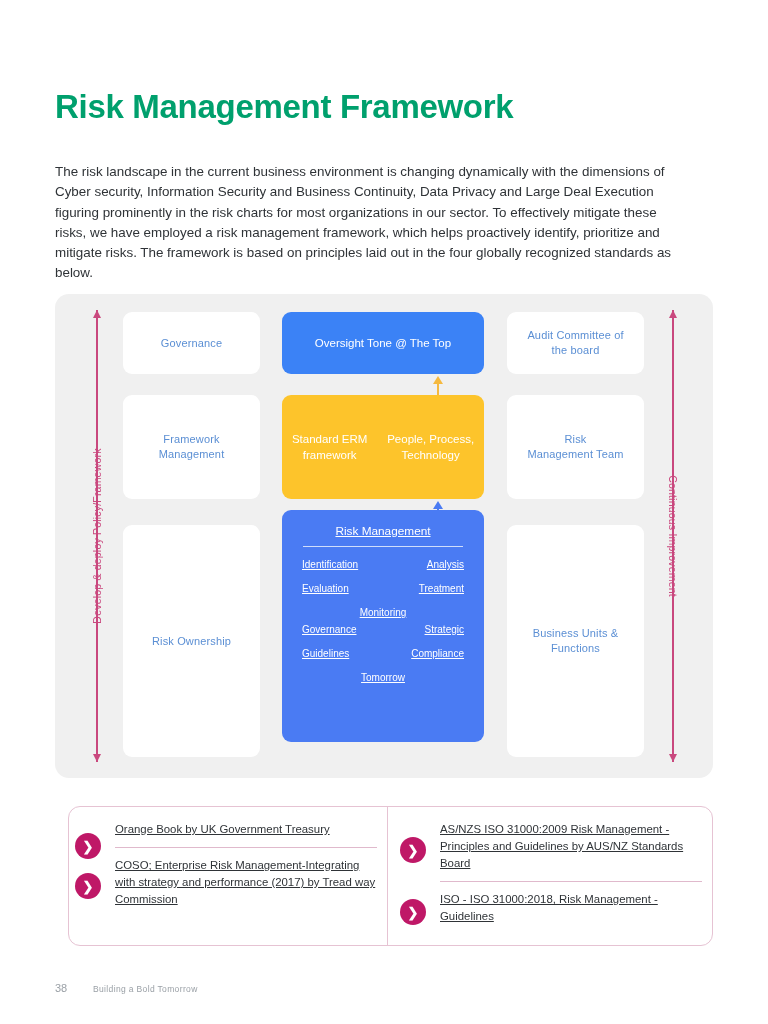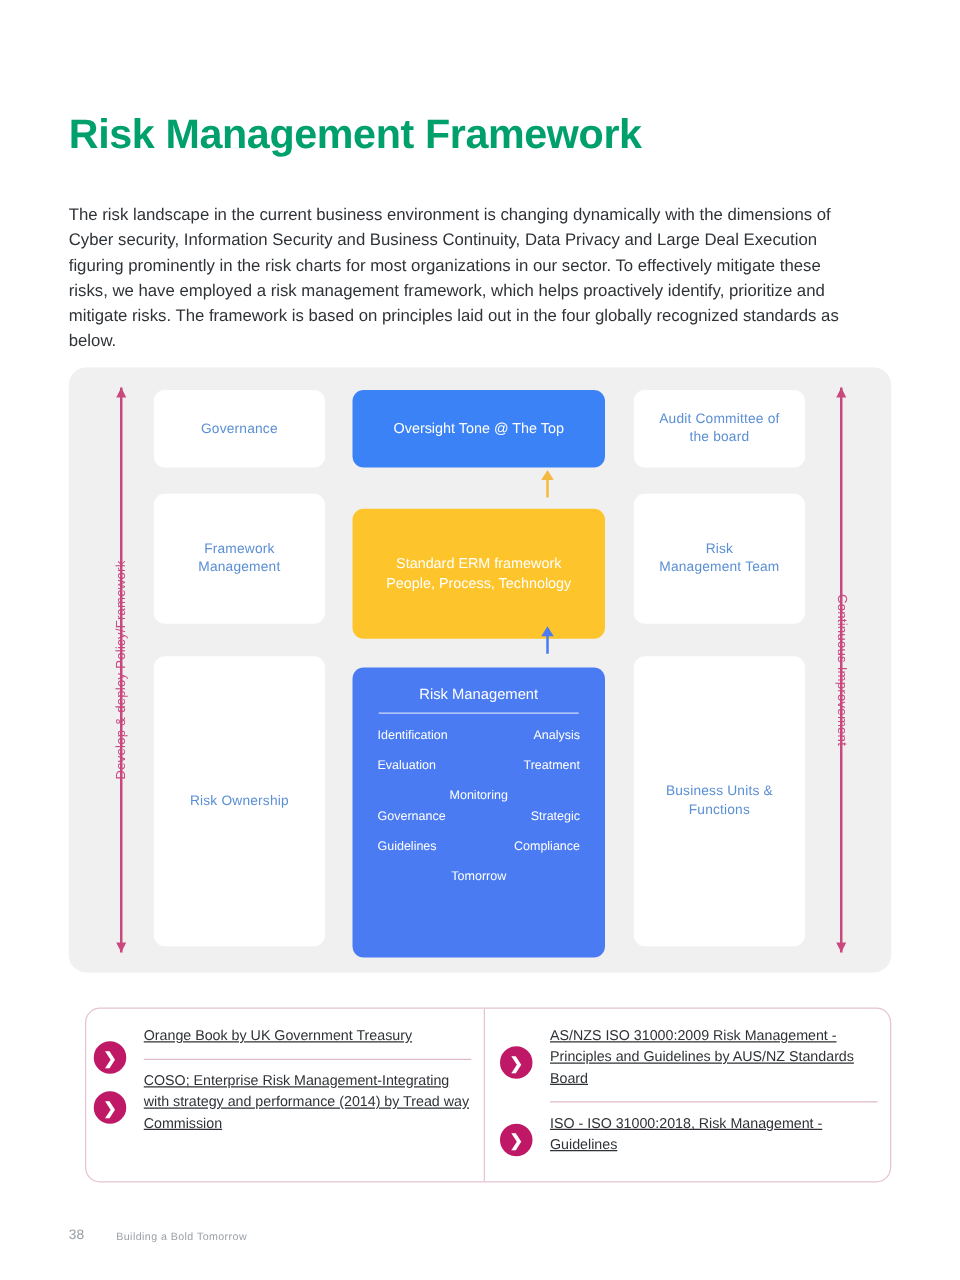--- a/index.html
+++ b/index.html
@@ -156,31 +156,31 @@
 Management</div>
     <div class="card white" style="left:68px;  top:231px; width:137px; height:232px;">Risk Ownership</div>
 
     <div class="card green" style="left:227px; top:18px;  width:202px; height:62px;">Oversight Tone @ The Top</div>
 
     <div class="conn orange" style="left:376px; top:82px; height:22px;">
       <div class="tip"></div>
         <div class="stem"></div>
     </div>
 
-    <div class="card orange" style="left:227px; top:113px; width:202px; height:104px; flex-direction:column;">
+    <div class="card orange" style="left:227px; top:101px; width:202px; height:104px; flex-direction:row;">
       <div>Standard ERM framework</div>
       <div>People, Process, Technology</div>
     </div>
 
     <div class="conn blue" style="left:376px; top:207px; height:22px;">
       <div class="tip"></div>
         <div class="stem"></div>
     </div>
 
-    <div class="card blue" style="left:227px; top:240px; width:202px; height:232px; align-items:flex-start;">
+    <div class="card blue" style="left:227px; top:216px; width:202px; height:232px; align-items:flex-start;text-decoration:underline;">
       <div class="blue-inner">
         <div class="blue-head">Risk Management</div>
         <div class="pair-row">
           <span>Identification</span>
           <span>Analysis</span>
         </div>
         <div class="pair-row">
           <span>Evaluation</span>
           <span>Treatment</span>
         </div>
@@ -209,21 +209,21 @@
   <div class="refs">
 
     <div class="refs-col left">
       <div class="ref-item">
         <div class="chev" style="left:-40px; top:12px;">❯</div>
         <div class="ref-text">Orange Book by UK Government Treasury</div>
       </div>
       <div class="ref-div"></div>
       <div class="ref-item">
         <div class="chev" style="left:-40px; top:16px;">❯</div>
-        <div class="ref-text">COSO; Enterprise Risk Management-Integrating with strategy and performance (2014) by Tread way Commission</div>
+        <div class="ref-text">COSO; Enterprise Risk Management-Integrating with strategy and performance (2017) by Tread way Commission</div>
       </div>
     </div>
 
     <div class="refs-col right">
       <div class="ref-item">
         <div class="chev" style="left:-40px; top:16px;">❯</div>
         <div class="ref-text">AS/NZS ISO 31000:2009 Risk Management - Principles and Guidelines by AUS/NZ Standards Board</div>
       </div>
       <div class="ref-div"></div>
       <div class="ref-item">

